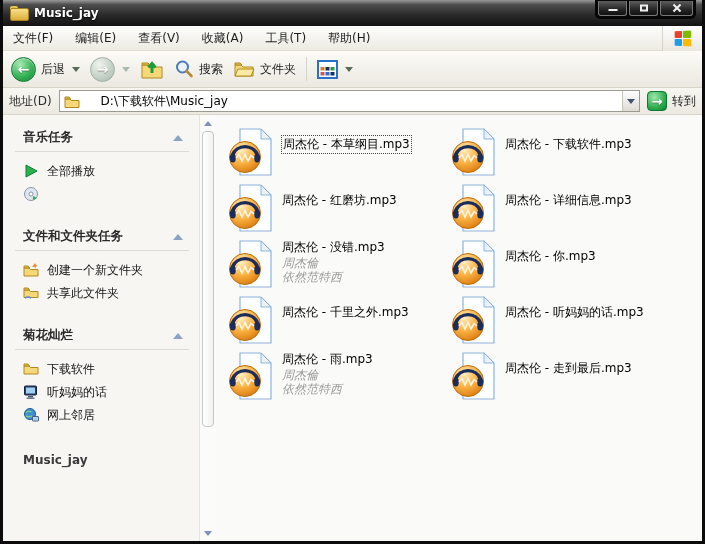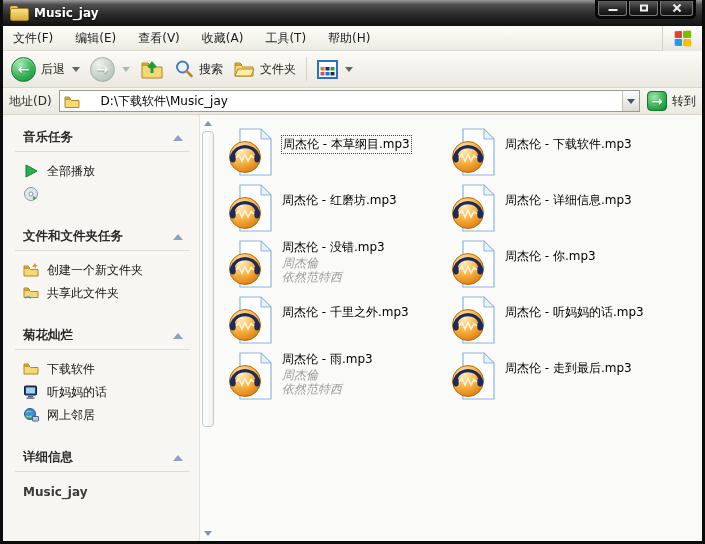--- a/index.html
+++ b/index.html
@@ -277,24 +277,20 @@
             <span class="ic"><svg viewBox="0 0 16 16">
                 <circle cx="7" cy="7" r="5.5" fill="#3e8ed0" stroke="#1f5c96"></circle>
                 <path d="M3 5.5 Q6 3.5 8.5 5 M3 9 Q6 10.5 9 9" stroke="#7fd08a" stroke-width="1.4" fill="none"></path>
                 <rect x="9.5" y="9.5" width="6" height="4.5" rx="0.5" fill="#d7e2ee" stroke="#4a5a7a"></rect>
                 <rect x="10.5" y="10.5" width="4" height="2.5" fill="#9fd0f0"></rect>
               </svg></span>
             <span class="lbl">网上邻居</span>
           </div>
         </div>
         <div class="section">
-          <div class="section-header">
-            <span class="section-title">详细信息</span>
-            <span class="chev-up"></span>
-          </div>
           <div class="details-name">Music_jay</div>
         </div>
       </div>
     <div class="side-scroll">
       <span class="sc-arrow sc-up">
           <span class="sc-tri-up"></span>
         </span>
       <span class="sc-thumb"></span>
       <span class="sc-arrow sc-down">
           <span class="sc-tri-down"></span>

